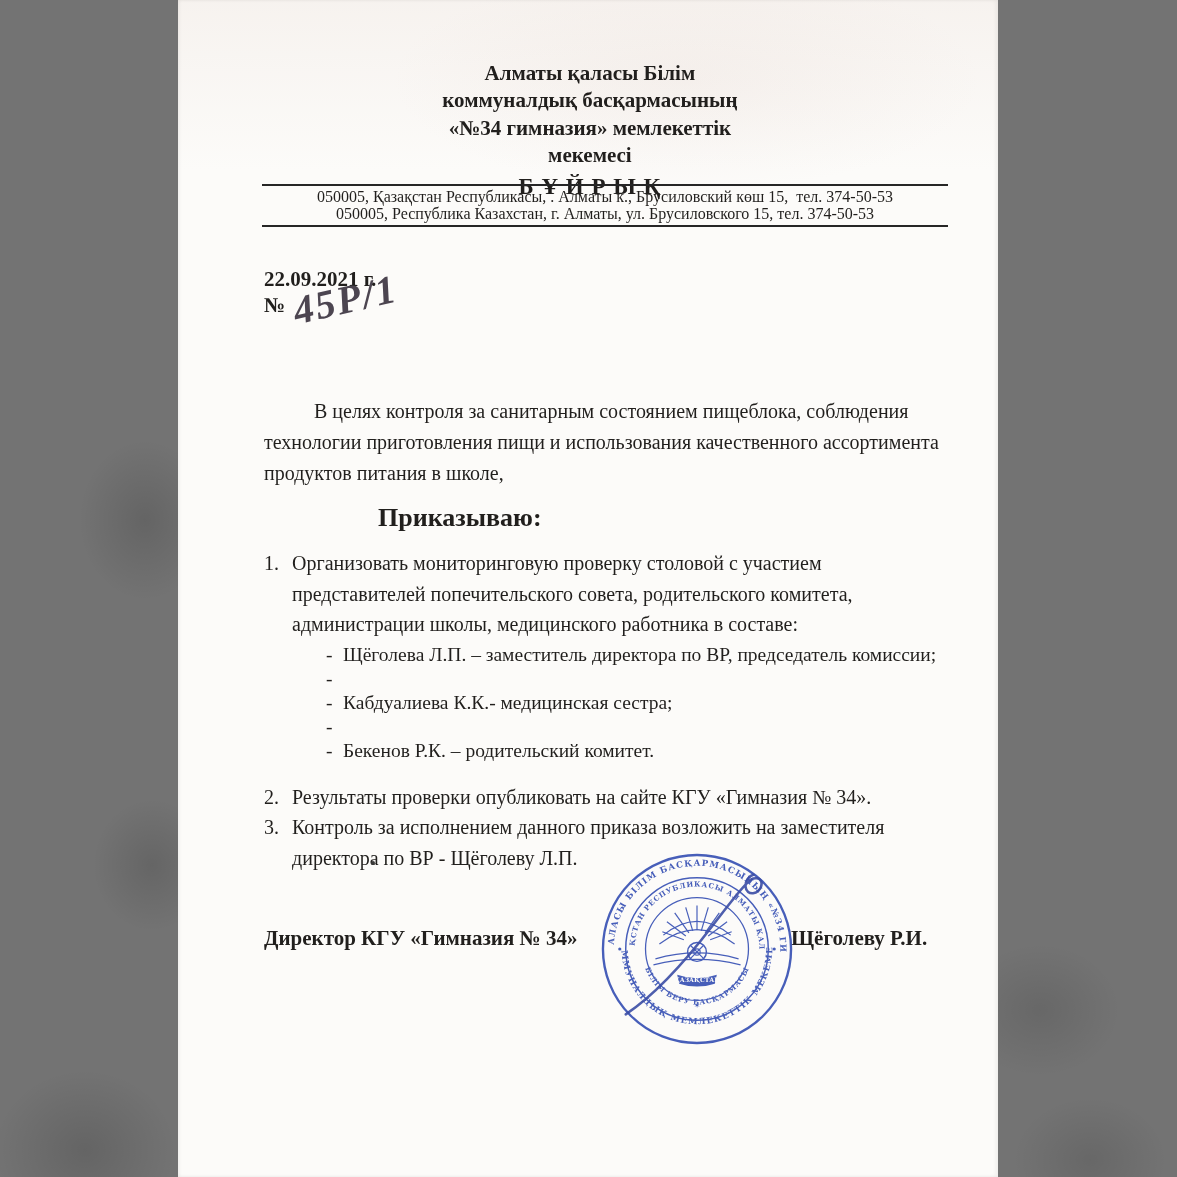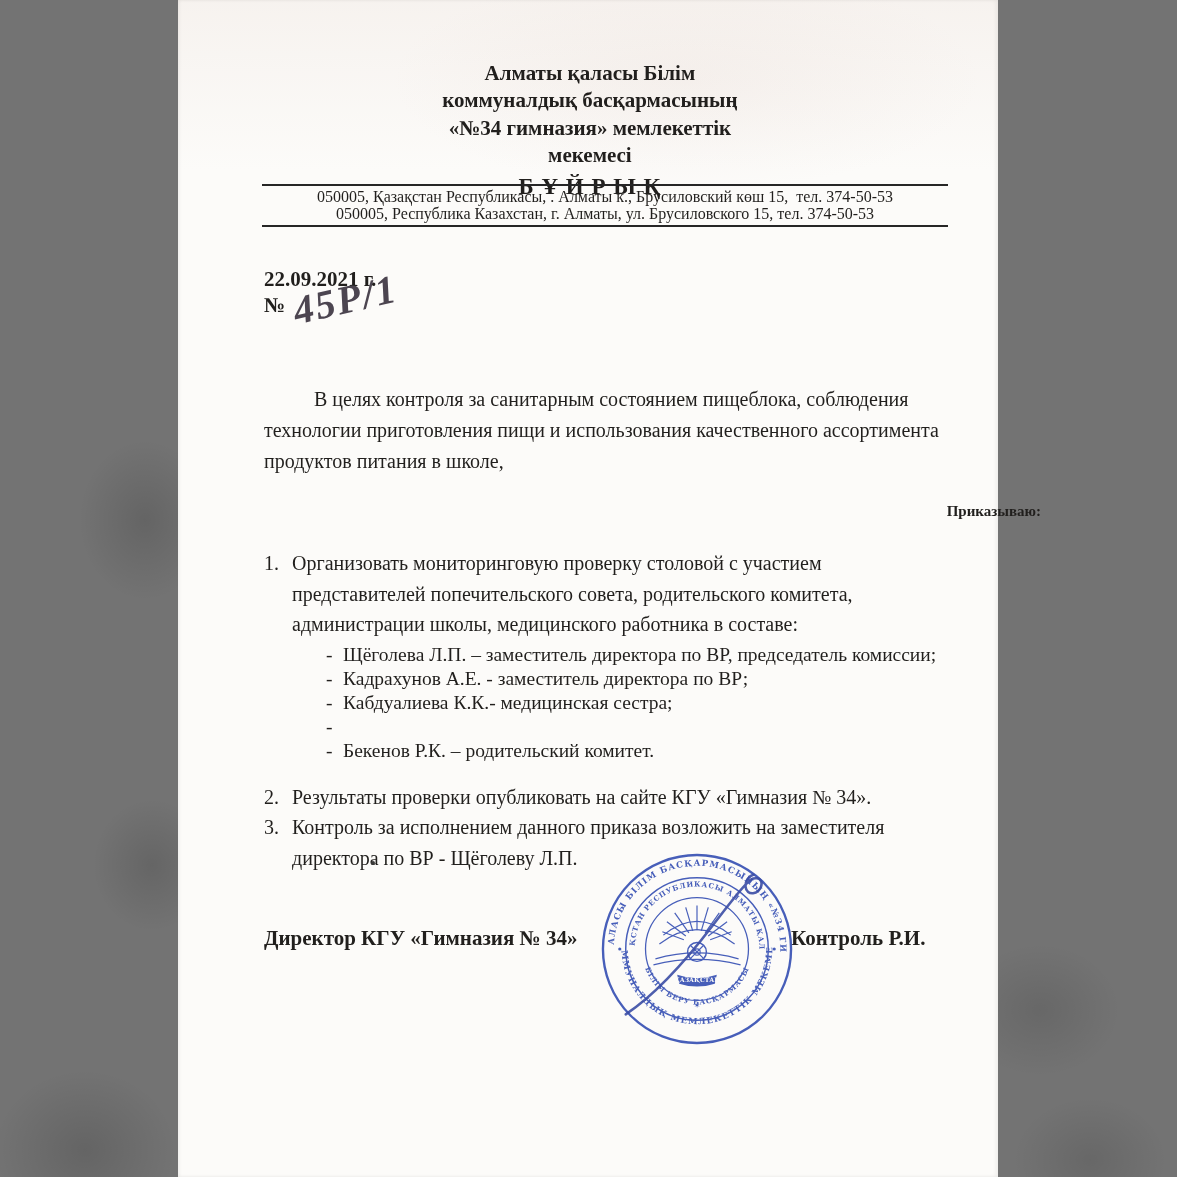--- a/index.html
+++ b/index.html
@@ -39,23 +39,23 @@
   .addr .ln{white-space:pre-wrap;}
   
   .date-block{position:absolute;top:266px;left:86px;font-weight:bold;font-size:21px;line-height:1.25;}
   .num-line{display:flex;align-items:flex-start;}
   .hand{display:inline-block;font-size:40px;font-style:italic;font-weight:bold;
         color:#4c4550;transform:rotate(-13deg) translate(10px,-10px);
         letter-spacing:2px;line-height:1;}
   
   .subject{position:absolute;top:361px;left:86px;font-weight:bold;font-style:italic;font-size:20px;}
   
-  .intro{position:absolute;top:384px;left:86px;width:678px;font-size:20px;line-height:1.55;text-indent:50px;}
-  .prikaz{position:absolute;top:503px;left:75px;width:676px;padding-left:112px;
-          text-align:right;font-weight:bold;font-size:15px;}
+  .intro{position:absolute;top:396px;left:86px;width:678px;font-size:20px;line-height:1.55;text-indent:50px;}
+  .prikaz{position:absolute;top:503px;left:88px;width:676px;padding-left:112px;
+          text-align:left;font-weight:bold;font-size:26px;}
   
   .list{position:absolute;top:548px;left:86px;width:696px;font-size:20px;}
   .item{display:flex;line-height:1.53;}
   .item .num{width:28px;flex:none;}
   .item .txt{flex:1;}
   .members{margin:3px 0 0 62px;font-size:19.5px;line-height:1.23;}
   .member{display:flex;}
   .member .dash{width:17px;flex:none;}
   .item-gap{margin-top:19px;}
   .stray-dot{position:absolute;top:861px;left:193px;width:4px;height:4px;border-radius:50%;background:#3a3a3a;}
@@ -104,21 +104,20 @@
       <span class="num">1.</span>
       <span class="txt">Организовать мониторинговую проверку столовой с участием представителей попечительского совета, родительского комитета, администрации школы, медицинского работника в составе:</span>
     </div>
     <div class="members">
       <div class="member">
         <span class="dash">-</span>
         <span>Щёголева Л.П. – заместитель директора по ВР, председатель комиссии;</span>
       </div>
       <div class="member">
         <span class="dash">-</span>
-        <span>Кадрахунов А.Е. - заместитель директора по ВР;</span>
       </div>
       <div class="member">
         <span class="dash">-</span>
         <span>Кабдуалиева К.К.- медицинская сестра;</span>
       </div>
       <div class="member">
         <span class="dash">-</span>
       </div>
       <div class="member">
         <span class="dash">-</span>
@@ -132,21 +131,21 @@
     <div class="item">
       <span class="num">3.</span>
       <span class="txt">Контроль за исполнением данного приказа возложить на заместителя директора по ВР -  Щёголеву Л.П.</span>
     </div>
   </div>
 
   <div class="stray-dot"></div>
 
   <div class="sign-row">
     <div class="sign-left">Директор КГУ «Гимназия № 34»</div>
-    <div class="sign-right">Контроль Р.И.</div>
+    <div class="sign-right">Щёголеву Р.И.</div>
   </div>
 
   <svg class="stamp" viewBox="0 0 200 200" aria-hidden="true">
     <defs>
       <path id="arcOuterTop" d="M 100,100 m -84,0 a 84,84 0 1 1 168,0"></path>
       <path id="arcOuterBot" d="M 100,100 m -76,0 a 76,76 0 1 0 152,0"></path>
       <path id="arcInnerTop" d="M 100,100 m -63,0 a 63,63 0 1 1 126,0"></path>
       <path id="arcInnerBot" d="M 100,100 m -56,0 a 56,56 0 1 0 112,0"></path>
     </defs>
     <g fill="none" stroke="#3a53b5">

